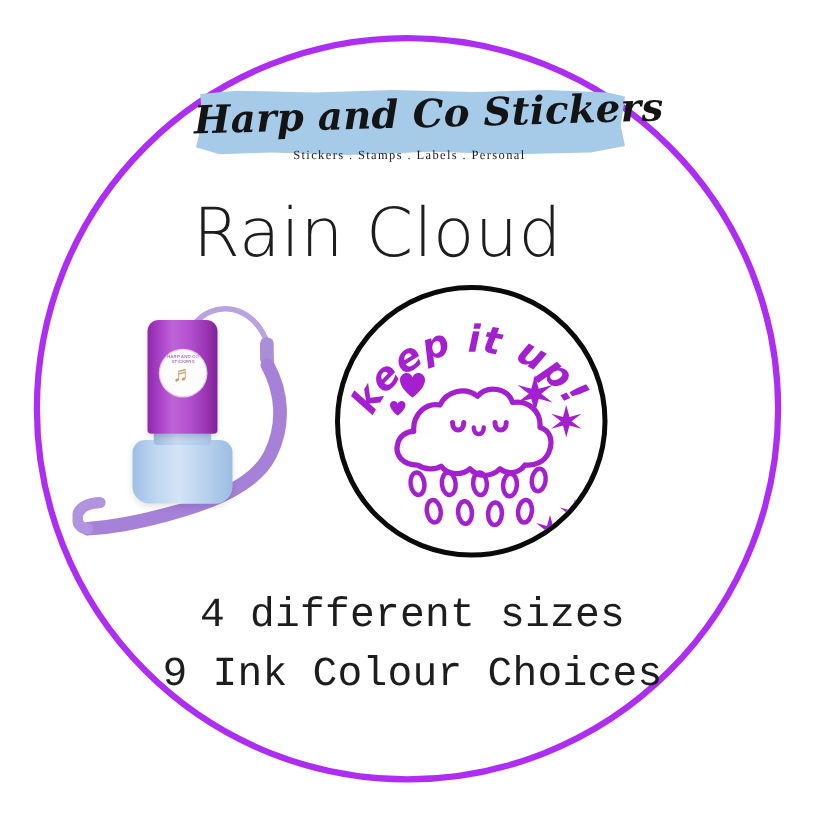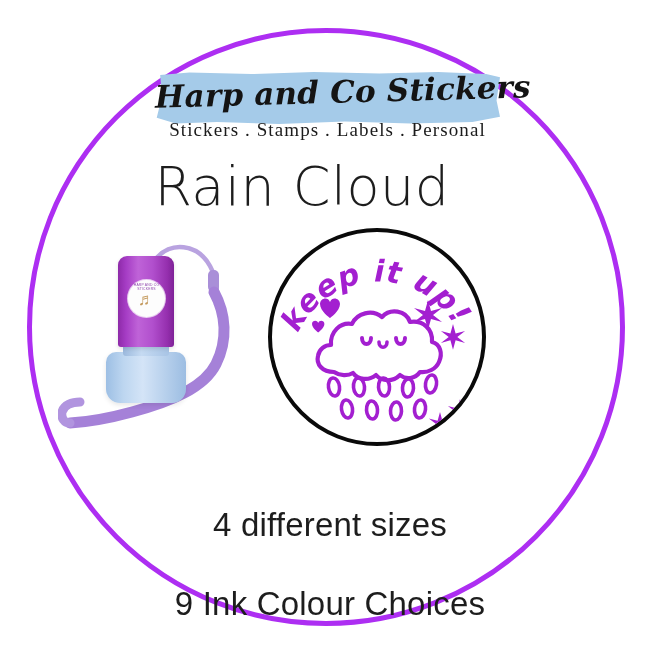--- a/index.html
+++ b/index.html
@@ -68,21 +68,21 @@
     transform: rotate(-1.6deg);
     white-space: nowrap;
   }
   .brand-tagline {
     position: absolute;
     left: 0;
     top: 47px;
     width: 345px;
     text-align: center;
     font-family: "Liberation Serif", serif;
-    font-size: 19px;
+    font-size: 10px;
     letter-spacing: 1.1px;
     color: #1b1b1b;
     white-space: nowrap;
   }
 
   
   .product-title {
     position: absolute;
     left: 0;
     top: 155px;
@@ -189,27 +189,26 @@
 
   
   .features {
     position: absolute;
     left: 0;
     top: 470px;
     width: 660px;
     text-align: center;
   }
   .feature-line {
-    font-family: Liberation Sans, sans-serif;
+    font-family: Liberation Mono, monospace;
     font-weight: 300;
     font-size: 33px;
     letter-spacing: 0.2px;
     color: #1d1d1d;
     line-height: 1.42;
-    margin-top: 32px;
   }
 </style>
 </head>
 <body>
 
 <div id="canvas">
 
   <div class="outer-ring"></div>
 
   <div class="brand-banner">

